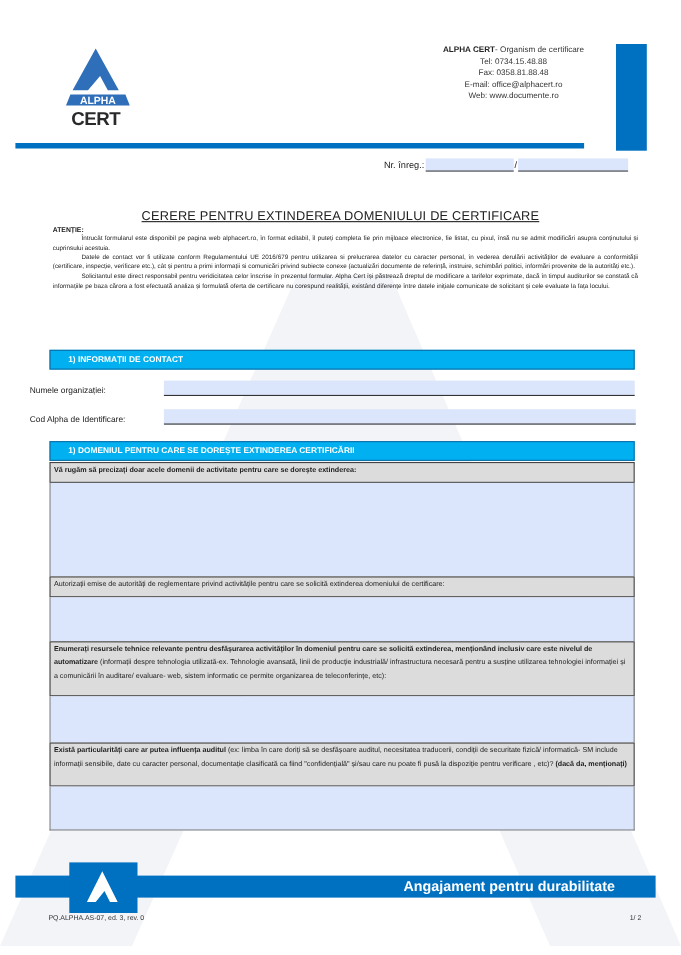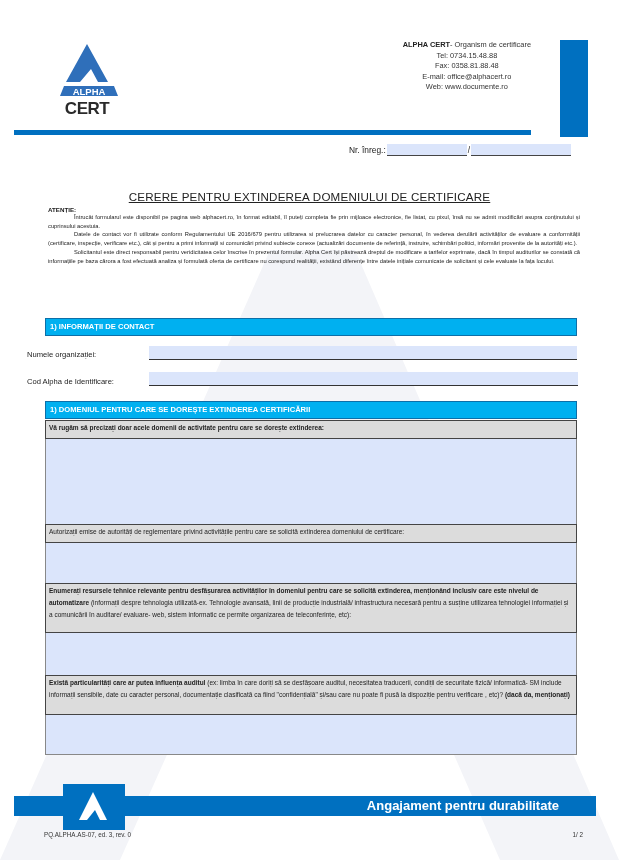--- a/index.html
+++ b/index.html
@@ -24,21 +24,21 @@
   .reg .f2 { width: 100px; }
   .reg .sep { margin: 0 1px; }
 
   
   .title { position: absolute; left: 0; width: 619px; top: 190px; text-align: center; font-size: 11.6px; text-decoration: underline; letter-spacing: 0.2px; color: #222; }
   .attn { position: absolute; left: 48px; top: 206px; font-size: 6.2px; font-weight: bold; }
   .notice { position: absolute; left: 48px; top: 213px; width: 532px; font-size: 5.75px; line-height: 8.7px; text-align: justify; color: #222; }
   .notice p { text-indent: 26px; }
 
   
-  .sec { position: absolute; left: 45px; width: 532px; height: 18px; background: #00b0f0; border: 1px solid #0d6fa8; color: #fff; font-weight: bold; font-size: 7.6px; line-height: 16px; padding-left: 4px; }
+  .sec { position: absolute; left: 45px; width: 532px; height: 18px; background: #00b0f0; border: 1px solid #0d6fa8; color: #fff; font-weight: bold; font-size: 7.6px; line-height: 16px; padding-left: 16px; }
   .sec1 { top: 318px; }
   .sec2 { top: 401px; }
 
   .row-label { position: absolute; left: 27px; font-size: 7.6px; color: #222; }
   .row-field { position: absolute; height: 14px; background: #dbe5fb; border-bottom: 1px solid #333; }
 
   
   .q { position: absolute; left: 45px; width: 532px; background: #dcdcdc; border: 1px solid #444; font-size: 6.5px; line-height: 11.8px; padding: 1px 3px; color: #222; }
   .q b { font-weight: bold; }
   .ans { position: absolute; left: 45px; width: 532px; background: #dbe5fb; border-left: 1px solid #888; border-right: 1px solid #888; }

